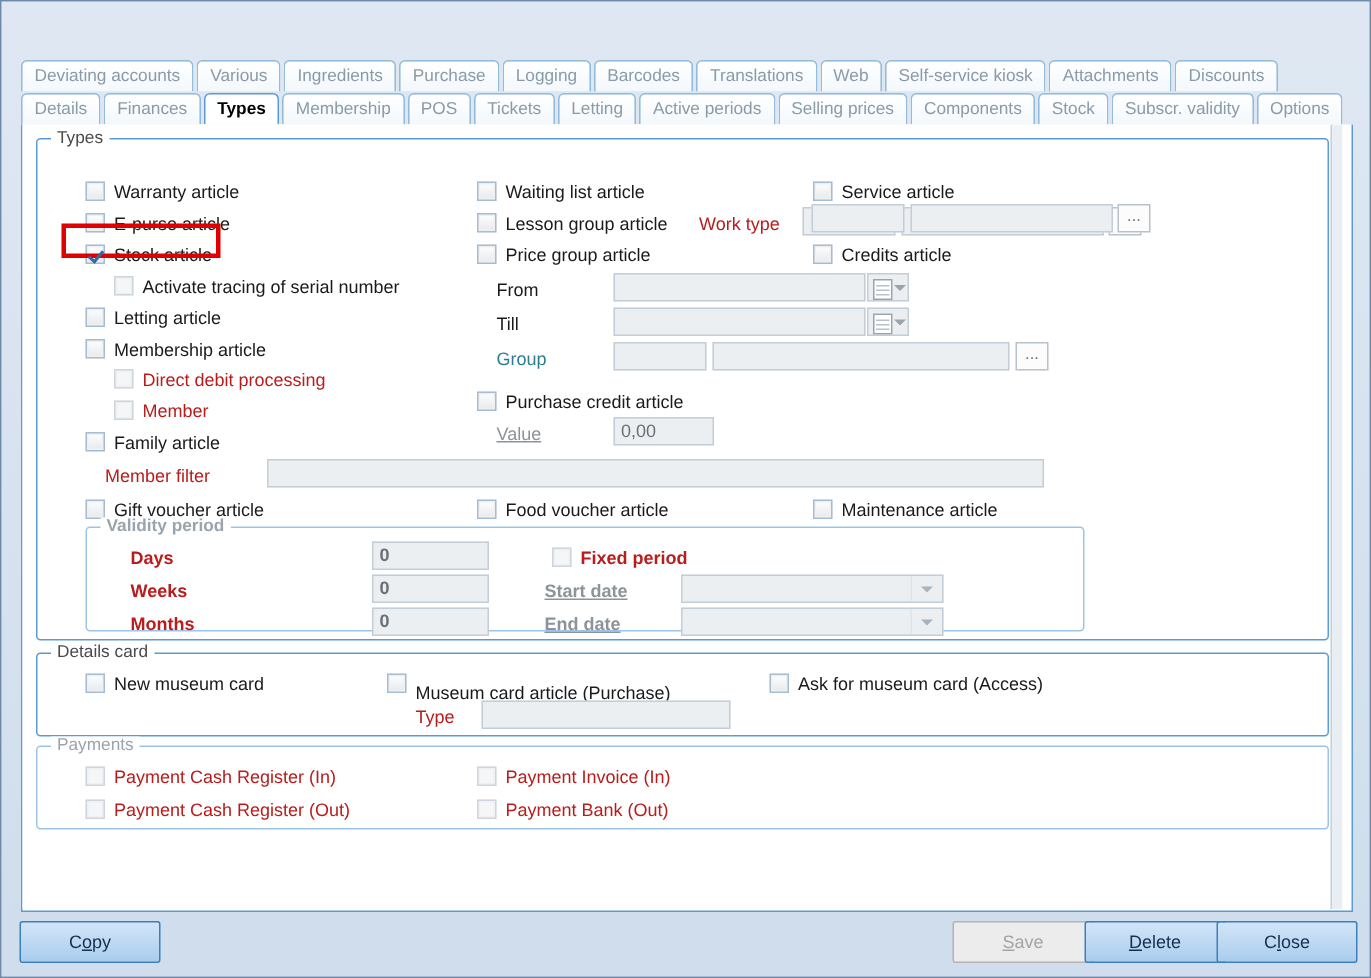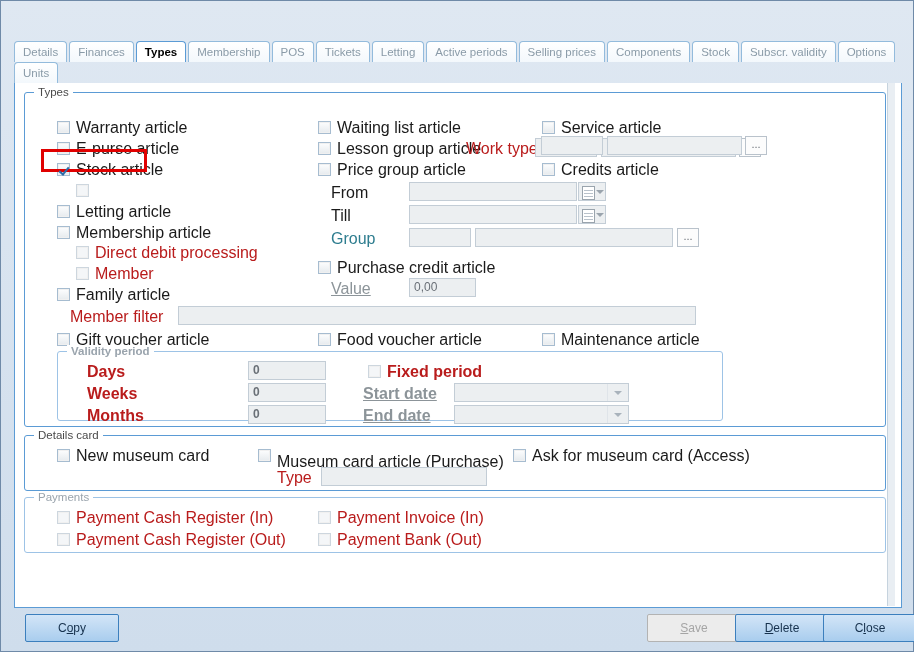--- a/index.html
+++ b/index.html
@@ -108,21 +108,21 @@
   }
   .cb.dis{border-color:#cdd6de;}
   .cb.dis:after{background:#f4f6f8;}
   .cb.on:before{
     content:"";position:absolute;z-index:2;
     left:3px;top:1px;width:4px;height:8px;
     border:solid #2d6ca8;border-width:0 2px 2px 0;
     transform:rotate(40deg);
   }
   .lbl{
-    position:absolute;white-space:nowrap;font-size:16px;color:#1a1a1a;
+    position:absolute;white-space:nowrap;font-size:12px;color:#1a1a1a;
     line-height:14px;
     text-align:right;
   }
   .lbl.dim{color:#b91c1c;}
   .lbl.link{color:#2e7d8f;}
   .lbl.ulink{color:#8c9499;text-decoration:underline;}
   .fld{
     position:absolute;box-sizing:border-box;height:19px;
     border:1px solid #c3cdd6;background:#eceff1;
     font-size:12px;color:#6a7077;line-height:17px;padding:0 4px;
@@ -163,21 +163,21 @@
   .combo .sep{
     position:absolute;right:20px;top:0;bottom:0;width:1px;background:#dfe4e9;
   }
   
   .highlight{
     position:absolute;box-sizing:border-box;
     border:3px solid #e00000;pointer-events:none;
   }
   
   .footer{
-    position:absolute;left:12px;bottom:1px;width:784px;height:44px;text-align:right;
+    position:absolute;left:0;bottom:1px;width:784px;height:44px;text-align:right;
   }
   .pbtn{
     position:absolute;box-sizing:border-box;height:28px;width:94px;
     border:1px solid #3c7fbd;border-radius:2px;
     background:linear-gradient(#d3e5f7,#a9cdee);
     font-size:12px;color:#16314d;
     display:flex;align-items:center;justify-content:center;
     cursor:default;
   }
   .pbtn.dis{
@@ -185,20 +185,33 @@
   }
   .pbtn u{text-decoration:underline;}
 </style>
 </head>
 <body>
 
 <div class="window">
 
 
   <div class="tabstrip">
+    <div class="tabrow r1">
+      <div class="tab">Deviating accounts</div>
+      <div class="tab">Various</div>
+      <div class="tab">Ingredients</div>
+      <div class="tab">Purchase</div>
+      <div class="tab">Logging</div>
+      <div class="tab">Barcodes</div>
+      <div class="tab">Translations</div>
+      <div class="tab">Web</div>
+      <div class="tab">Self-service kiosk</div>
+      <div class="tab">Attachments</div>
+      <div class="tab">Discounts</div>
+    </div>
     <div class="tabrow r2">
       <div class="tab">Details</div>
       <div class="tab">Finances</div>
       <div class="tab active">Types</div>
       <div class="tab">Membership</div>
       <div class="tab">POS</div>
       <div class="tab">Tickets</div>
       <div class="tab">Letting</div>
       <div class="tab">Active periods</div>
       <div class="tab">Selling prices</div>
@@ -219,20 +232,21 @@
         <div class="cb" style="left:32px;top:28px;"></div>
         <div class="lbl" style="left:51px;top:28px;">Warranty article</div>
 
         <div class="cb" style="left:32px;top:49px;"></div>
         <div class="lbl" style="left:51px;top:49px;">E-purse article</div>
 
         <div class="cb on" style="left:32px;top:70px;"></div>
         <div class="lbl" style="left:51px;top:70px;">Stock article</div>
 
         <div class="cb dis" style="left:51px;top:91px;"></div>
+        <div class="lbl" style="left:70px;top:91px;">Activate tracing of serial number</div>
 
         <div class="cb" style="left:32px;top:112px;"></div>
         <div class="lbl" style="left:51px;top:112px;">Letting article</div>
 
         <div class="cb" style="left:32px;top:133px;"></div>
         <div class="lbl" style="left:51px;top:133px;">Membership article</div>
 
         <div class="cb dis" style="left:51px;top:153px;"></div>
         <div class="lbl dim" style="left:70px;top:153px;">Direct debit processing</div>
 

